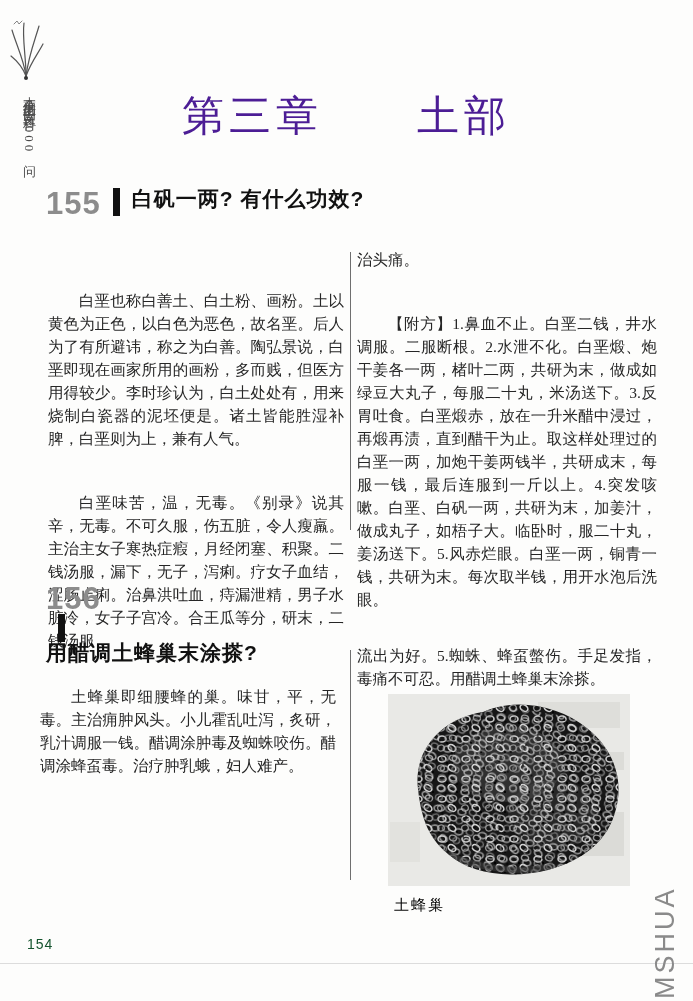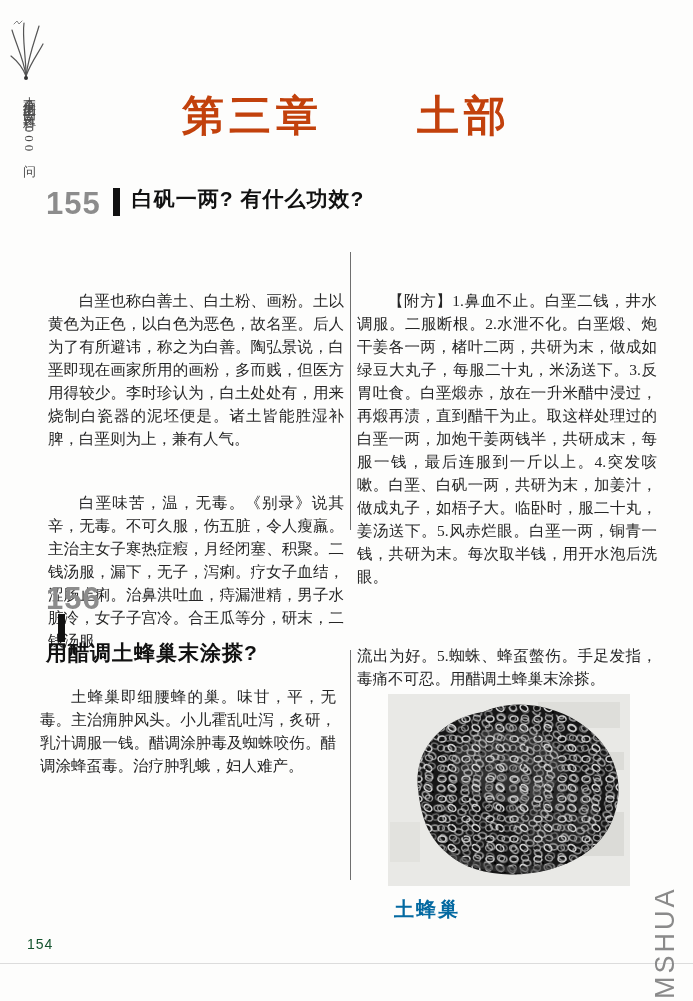--- a/index.html
+++ b/index.html
@@ -13,22 +13,22 @@
   .series-title {
     position:absolute; left:20px; top:86px;
     writing-mode:vertical-rl; text-orientation:mixed;
     font-size:13px; letter-spacing:3px; color:#4a4a4a;
   }
   .plant-icon { position:absolute; left:8px; top:18px; }
 
   
   .chapter-title {
     position:absolute; left:0; top:88px; width:100%;
-    text-align:center; font-size:42px; font-weight:bold;
-    letter-spacing:5px; color:#c2410c;
+    text-align:center; font-size:42px; font-weight:normal;
+    letter-spacing:5px; color:#4c1d95;
   }
 
   
   .sec-header { position:absolute; left:46px; display:flex; }
   .sec-num {
     font-family:"Liberation Sans", sans-serif; font-weight:bold;
     font-size:31px; color:#8c8c8c; letter-spacing:1px; line-height:1;
   }
   .sec-bar { width:7px; height:28px; background:#111; margin:0 12px 0 12px; }
   .sec-title {
@@ -51,22 +51,22 @@
   #s156-left  { left:40px;  top:644px; }
   #s156-right { left:357px; top:644px; width:300px; }
   .col-divider { position:absolute; left:350px; width:1px; background:#6f6f6f; }
   #divider-155 { top:252px; height:278px; }
   #divider-156 { top:650px; height:230px; }
 
   
   .figure { position:absolute; left:388px; top:694px; width:242px; height:192px; }
   .fig-caption {
     position:absolute; left:394px; top:896px;
-    font-family:"Liberation Sans", sans-serif; font-weight:bold;
-    font-size:20px; color:#0369a1; letter-spacing:2px;
+    font-family:"Liberation Sans", sans-serif; font-weight:normal;
+    font-size:15px; color:#000000; letter-spacing:2px;
   }
 
   
   .page-num {
     position:absolute; left:27px; top:936px;
     font-family:"Liberation Sans", sans-serif; font-size:14px;
     color:#14532d; letter-spacing:1px;
   }
   .footer-rule { position:absolute; left:0; top:963px; width:693px; height:1px; background:#dcdcdc; }
 
@@ -106,20 +106,21 @@
   </div>
 
   <div class="textcol" id="s155-left">
     <p class="indent">白垩也称白善土、白土粉、画粉。土以黄色为正色，以白色为恶色，故名垩。后人为了有所避讳，称之为白善。陶弘景说，白垩即现在画家所用的画粉，多而贱，但医方用得较少。李时珍认为，白土处处有，用来烧制白瓷器的泥坯便是。诸土皆能胜湿补脾，白垩则为上，兼有人气。</p>
     <p class="indent">白垩味苦，温，无毒。《别录》说其辛，无毒。不可久服，伤五脏，令人瘦羸。主治主女子寒热症瘕，月经闭塞、积聚。二钱汤服，漏下，无子，泻痢。疗女子血结，涩肠止痢。治鼻洪吐血，痔漏泄精，男子水脏冷，女子子宫冷。合王瓜等分，研末，二钱汤服，</p>
   </div>
 
   <div class="col-divider" id="divider-155"></div>
 
   <div class="textcol" id="s155-right">
+    <p>治头痛。</p>
     <p class="indent">【附方】1.鼻血不止。白垩二钱，井水调服。二服断根。2.水泄不化。白垩煅、炮干姜各一两，楮叶二两，共研为末，做成如绿豆大丸子，每服二十丸，米汤送下。3.反胃吐食。白垩煅赤，放在一升米醋中浸过，再煅再渍，直到醋干为止。取这样处理过的白垩一两，加炮干姜两钱半，共研成末，每服一钱，最后连服到一斤以上。4.突发咳嗽。白垩、白矾一两，共研为末，加姜汁，做成丸子，如梧子大。临卧时，服二十丸，姜汤送下。5.风赤烂眼。白垩一两，铜青一钱，共研为末。每次取半钱，用开水泡后洗眼。</p>
   </div>
 
   <div class="sec-header" id="sec156-header">
     <span class="sec-num">156</span>
     <span class="sec-bar"></span>
     <span class="sec-title">用醋调土蜂巢末涂搽?</span>
   </div>
 
   <div class="textcol" id="s156-left">

